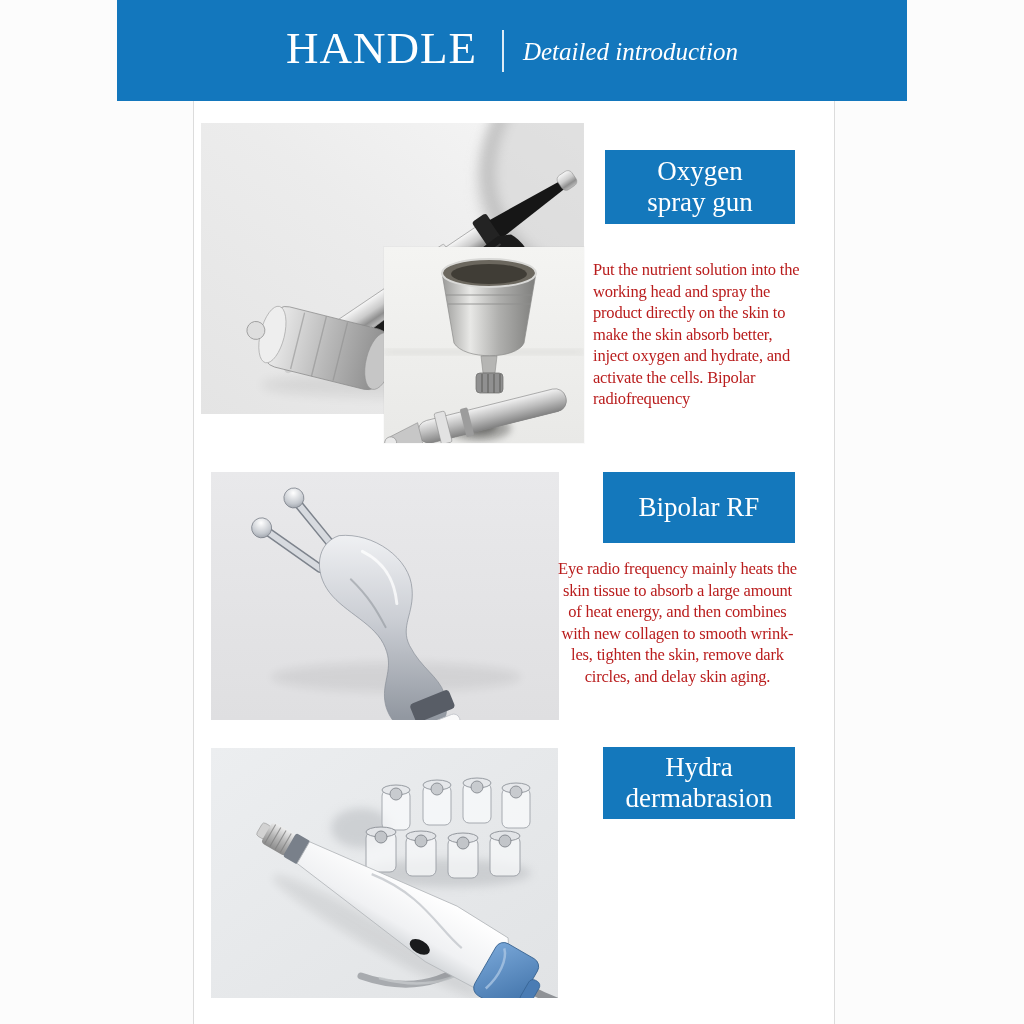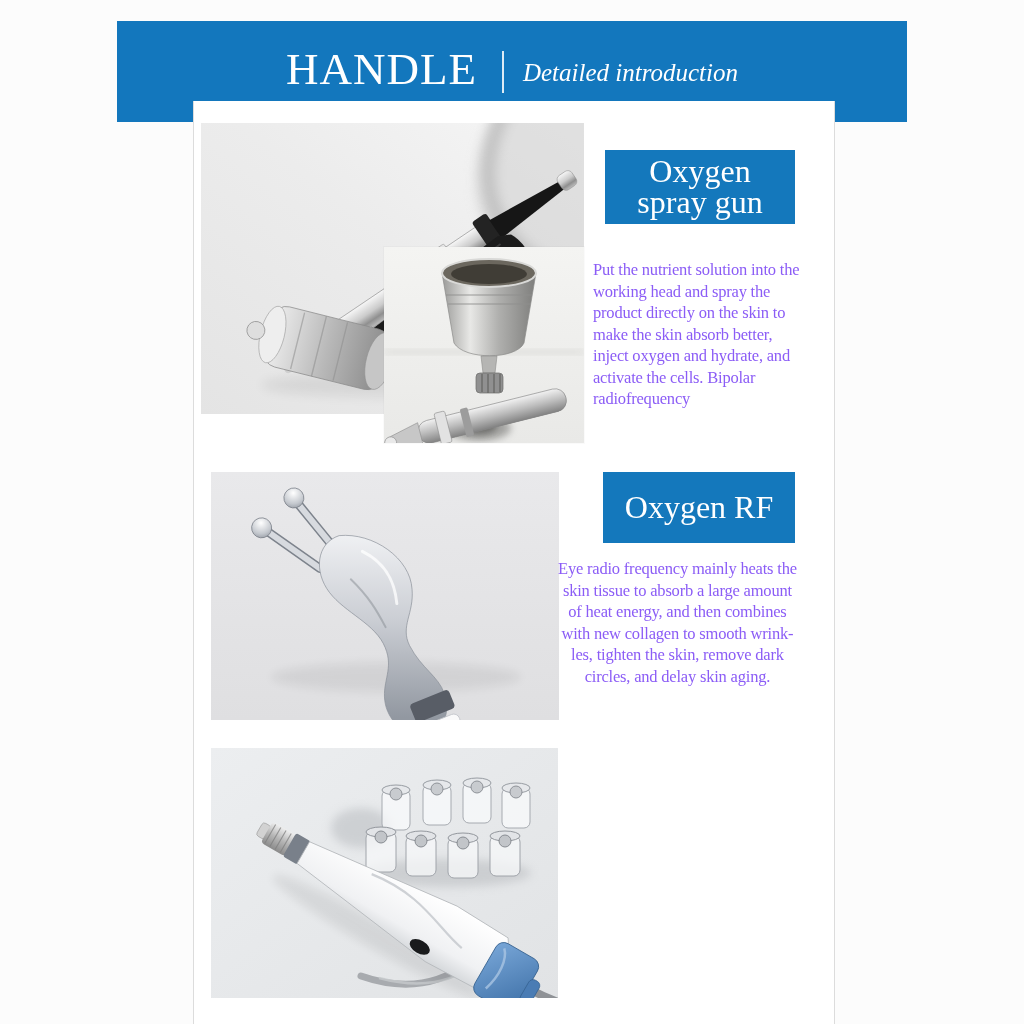--- a/index.html
+++ b/index.html
@@ -5,21 +5,21 @@
   html,body{margin:0;padding:0;}
   body{
     width:1024px;height:1024px;position:relative;overflow:hidden;
     background:#fcfcfc;
     font-family:"Liberation Serif","DejaVu Serif",serif;
   }
   
   .banner{
     position:absolute;left:117px;top:0;width:790px;height:101px;
     background:#1377bd;
-    display:flex;align-items:center;justify-content:center;margin-top:21px;
+    display:flex;align-items:center;justify-content:center;
   }
   .banner-title{
     color:#ffffff;font-size:45px;letter-spacing:1px;line-height:1;
     transform:translateY(-2px);
   }
   .banner-divider{
     width:2px;height:42px;background:#e8f1f8;opacity:.95;
     margin:0 19px 0 25px;
   }
   .banner-subtitle{
@@ -30,23 +30,23 @@
     position:absolute;left:193px;top:101px;width:640px;height:923px;
     background:#ffffff;
     border-left:1px solid #dcdcdc;border-right:1px solid #dcdcdc;
   }
   .photo{position:absolute;overflow:hidden;}
   .photo svg{display:block;}
   .badge{
     position:absolute;background:#1478bc;color:#ffffff;
     display:flex;align-items:center;justify-content:center;text-align:center;
   }
-  .badge-text{white-space:pre;font-size:32px;line-height:31px;}
+  .badge-text{white-space:pre;font-size:27px;line-height:31px;}
   .desc{
-    position:absolute;white-space:pre;color:#8b5cf6;
+    position:absolute;white-space:pre;color:#b91c1c;
     font-size:16.5px;line-height:21.5px;letter-spacing:-0.2px;
   }
   #photo1-main{left:7px;top:22px;width:383px;height:291px;}
   #photo1-inset{left:190px;top:146px;width:200px;height:196px;box-shadow:0 0 0 1px rgba(0,0,0,0.02);}
   #badge1{left:411px;top:49px;width:190px;height:74px;}
   #desc1{left:399px;top:158px;}
   #photo2{left:17px;top:371px;width:348px;height:248px;}
   #badge2{left:409px;top:371px;width:192px;height:71px;}
   #desc2{left:364px;top:457px;text-align:center;}
   #photo3{left:17px;top:647px;width:347px;height:250px;}
@@ -215,21 +215,21 @@
           <rect x="268" y="178" width="13" height="38" rx="6" fill="#fafafa" stroke="#c2c5ca" stroke-width=".8"></rect>
           <rect x="283" y="182" width="12" height="32" rx="6" fill="#f3f3f4" stroke="#c2c5ca" stroke-width=".8"></rect>
           <rect x="297" y="186" width="11" height="26" rx="5" fill="#fafafa" stroke="#c2c5ca" stroke-width=".8"></rect>
           <rect x="310" y="190" width="10" height="20" rx="5" fill="#efeff1" stroke="#c2c5ca" stroke-width=".8"></rect>
         </g>
       </g>
     </svg>
   </div>
 
   <div class="badge" id="badge2">
-    <span class="badge-text">Oxygen RF</span>
+    <span class="badge-text">Bipolar RF</span>
   </div>
   <div class="desc" id="desc2">Eye radio frequency mainly heats the
 skin tissue to absorb a large amount
 of heat energy, and then combines
 with new collagen to smooth wrink-
 les, tighten the skin, remove dark
 circles, and delay skin aging.</div>
 
   <div class="photo" id="photo3">
     <svg width="347" height="250" viewBox="0 0 347 250" xmlns="http://www.w3.org/2000/svg">
@@ -317,14 +317,18 @@
         <path d="M 80,137 L 240,119 L 300,121 C 313,139 313,165 300,181 L 240,183 L 80,162 Z" fill="url(#whiteBody)" stroke="#b5b8bc" stroke-width=".8"></path>
         <path d="M 150,134 C 205,126 235,148 265,153" stroke="#c9ccd0" stroke-width="2.2" fill="none" opacity=".9"></path>
         <ellipse cx="228" cy="173" rx="11" ry="6.5" fill="#1a1b1d"></ellipse>
         <rect x="294" y="126" width="48" height="60" rx="9" fill="url(#blueConn)" stroke="#35618f" stroke-width=".8"></rect>
         <rect x="340" y="144" width="12" height="26" rx="5" fill="#4a7cb4" stroke="#35618f" stroke-width=".7"></rect>
         <path d="M 302,132 C 310,140 312,158 306,176" stroke="#a9c4e2" stroke-width="2.5" fill="none" opacity=".8"></path>
       </g>
     </svg>
   </div>
 
+  <div class="badge" id="badge3">
+    <span class="badge-text">Hydra
+dermabrasion</span>
+  </div>
 
 </div>
 
 </body></html>

